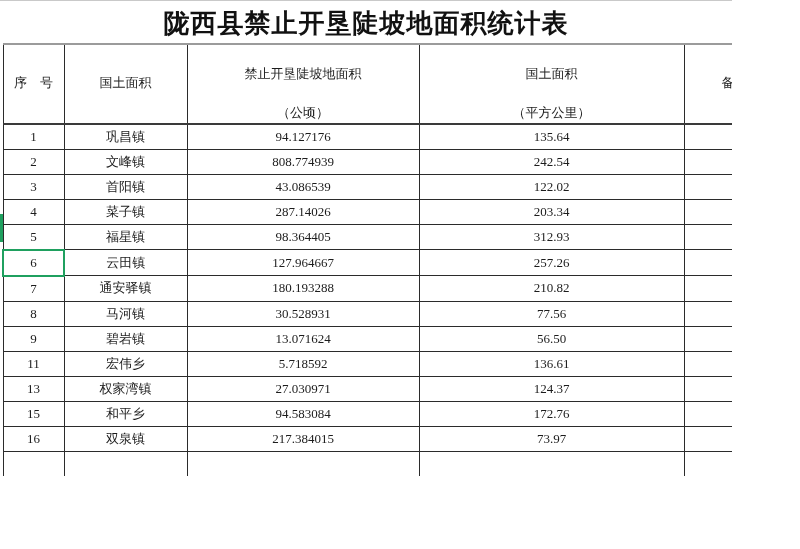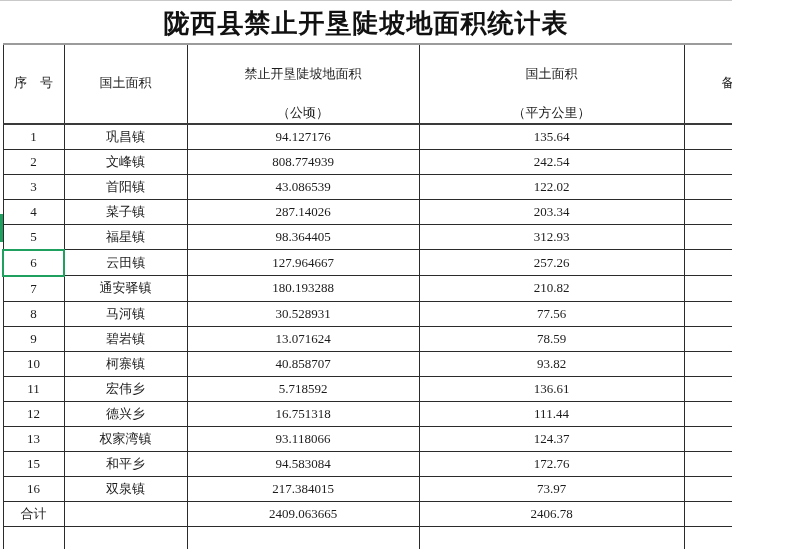--- a/index.html
+++ b/index.html
@@ -144,72 +144,51 @@
           <td class="num">8</td>
           <td>马河镇</td>
           <td class="num">30.528931</td>
           <td class="num">77.56</td>
           <td></td>
         </tr>
         <tr>
           <td class="num">9</td>
           <td>碧岩镇</td>
           <td class="num">13.071624</td>
-          <td class="num">78.59</td>
-          <td></td>
-        </tr>
-        <tr>
-          <td class="num">10</td>
-          <td>柯寨镇</td>
-          <td class="num">40.858707</td>
-          <td class="num">93.82</td>
+          <td class="num">56.50</td>
           <td></td>
         </tr>
         <tr>
           <td class="num">11</td>
           <td>宏伟乡</td>
           <td class="num">5.718592</td>
           <td class="num">136.61</td>
           <td></td>
         </tr>
         <tr>
-          <td class="num">12</td>
-          <td>德兴乡</td>
-          <td class="num">16.751318</td>
-          <td class="num">111.44</td>
-          <td></td>
-        </tr>
-        <tr>
           <td class="num">13</td>
           <td>权家湾镇</td>
-          <td class="num">93.118066</td>
+          <td class="num">27.030971</td>
           <td class="num">124.37</td>
           <td></td>
         </tr>
         <tr>
           <td class="num">15</td>
           <td>和平乡</td>
           <td class="num">94.583084</td>
           <td class="num">172.76</td>
           <td></td>
         </tr>
         <tr>
           <td class="num">16</td>
           <td>双泉镇</td>
           <td class="num">217.384015</td>
           <td class="num">73.97</td>
           <td></td>
         </tr>
-        <tr>
-          <td class="num">合计</td>
-          <td></td>
-          <td class="num">2409.063665</td>
-          <td class="num">2406.78</td>
-          <td></td>
-        </tr>
         <tr class="partial">
           <td class="num"></td>
           <td></td>
           <td class="num"></td>
           <td class="num"></td>
           <td></td>
         </tr>
       </tbody>
   </table>
 

